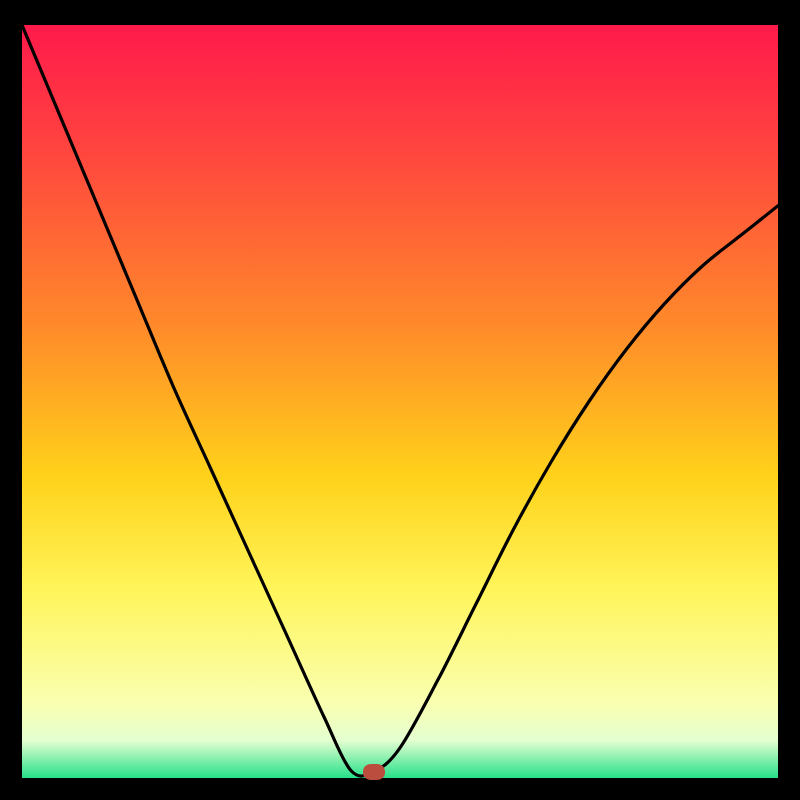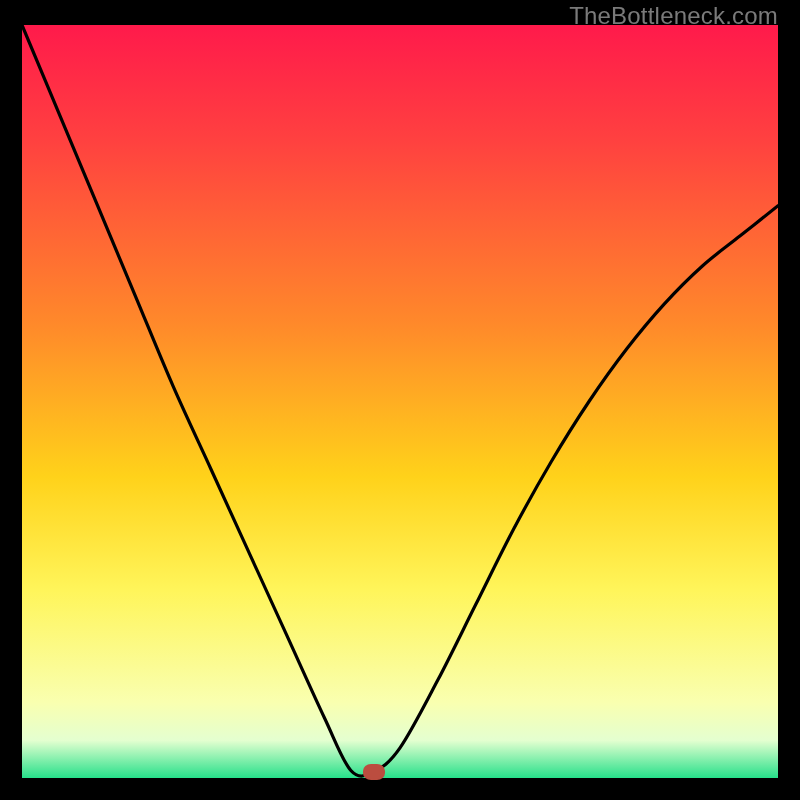--- a/index.html
+++ b/index.html
@@ -50,14 +50,13 @@
 </head>
 <body>
 
 <div class="frame">
   <div class="plot">
     <svg class="curve" width="756" height="753" viewBox="0 0 756 753" preserveAspectRatio="none">
       <path id="curve-path" d="M 0.00 0.00 C 6.30 15.06, 25.20 60.24, 37.80 90.36 C 50.40 120.48, 63.00 150.60, 75.60 180.72 C 88.20 210.84, 100.80 240.96, 113.40 271.08 C 126.00 301.20, 138.60 332.57, 151.20 361.44 C 163.80 390.31, 176.40 416.66, 189.00 444.27 C 201.60 471.88, 214.20 499.49, 226.80 527.10 C 239.40 554.71, 252.00 582.32, 264.60 609.93 C 277.20 637.54, 291.69 670.17, 302.40 692.76 C 313.11 715.35, 320.67 736.43, 328.86 745.47 C 337.05 754.51, 343.35 750.74, 351.54 746.98 C 359.73 743.21, 367.29 738.19, 378.00 722.88 C 388.71 707.57, 403.20 678.96, 415.80 655.11 C 428.40 631.26, 441.00 604.91, 453.60 579.81 C 466.20 554.71, 478.80 528.36, 491.40 504.51 C 504.00 480.67, 516.60 458.07, 529.20 436.74 C 541.80 415.41, 554.40 395.32, 567.00 376.50 C 579.60 357.68, 592.20 340.11, 604.80 323.79 C 617.40 307.48, 630.00 292.42, 642.60 278.61 C 655.20 264.81, 667.80 252.25, 680.40 240.96 C 693.00 229.66, 705.60 220.88, 718.20 210.84 C 730.80 200.80, 749.70 185.74, 756.00 180.72" fill="none" stroke="#000000" stroke-width="3.2" stroke-linecap="round" stroke-linejoin="round"></path>
     </svg>
     <div class="marker" id="marker" style="left: 340.54px; top: 738.976px; background: rgb(187, 77, 63);"></div>
   </div>
-  <div class="watermark">TheBottleneck.com</div>
 </div>
 
 </body></html>

